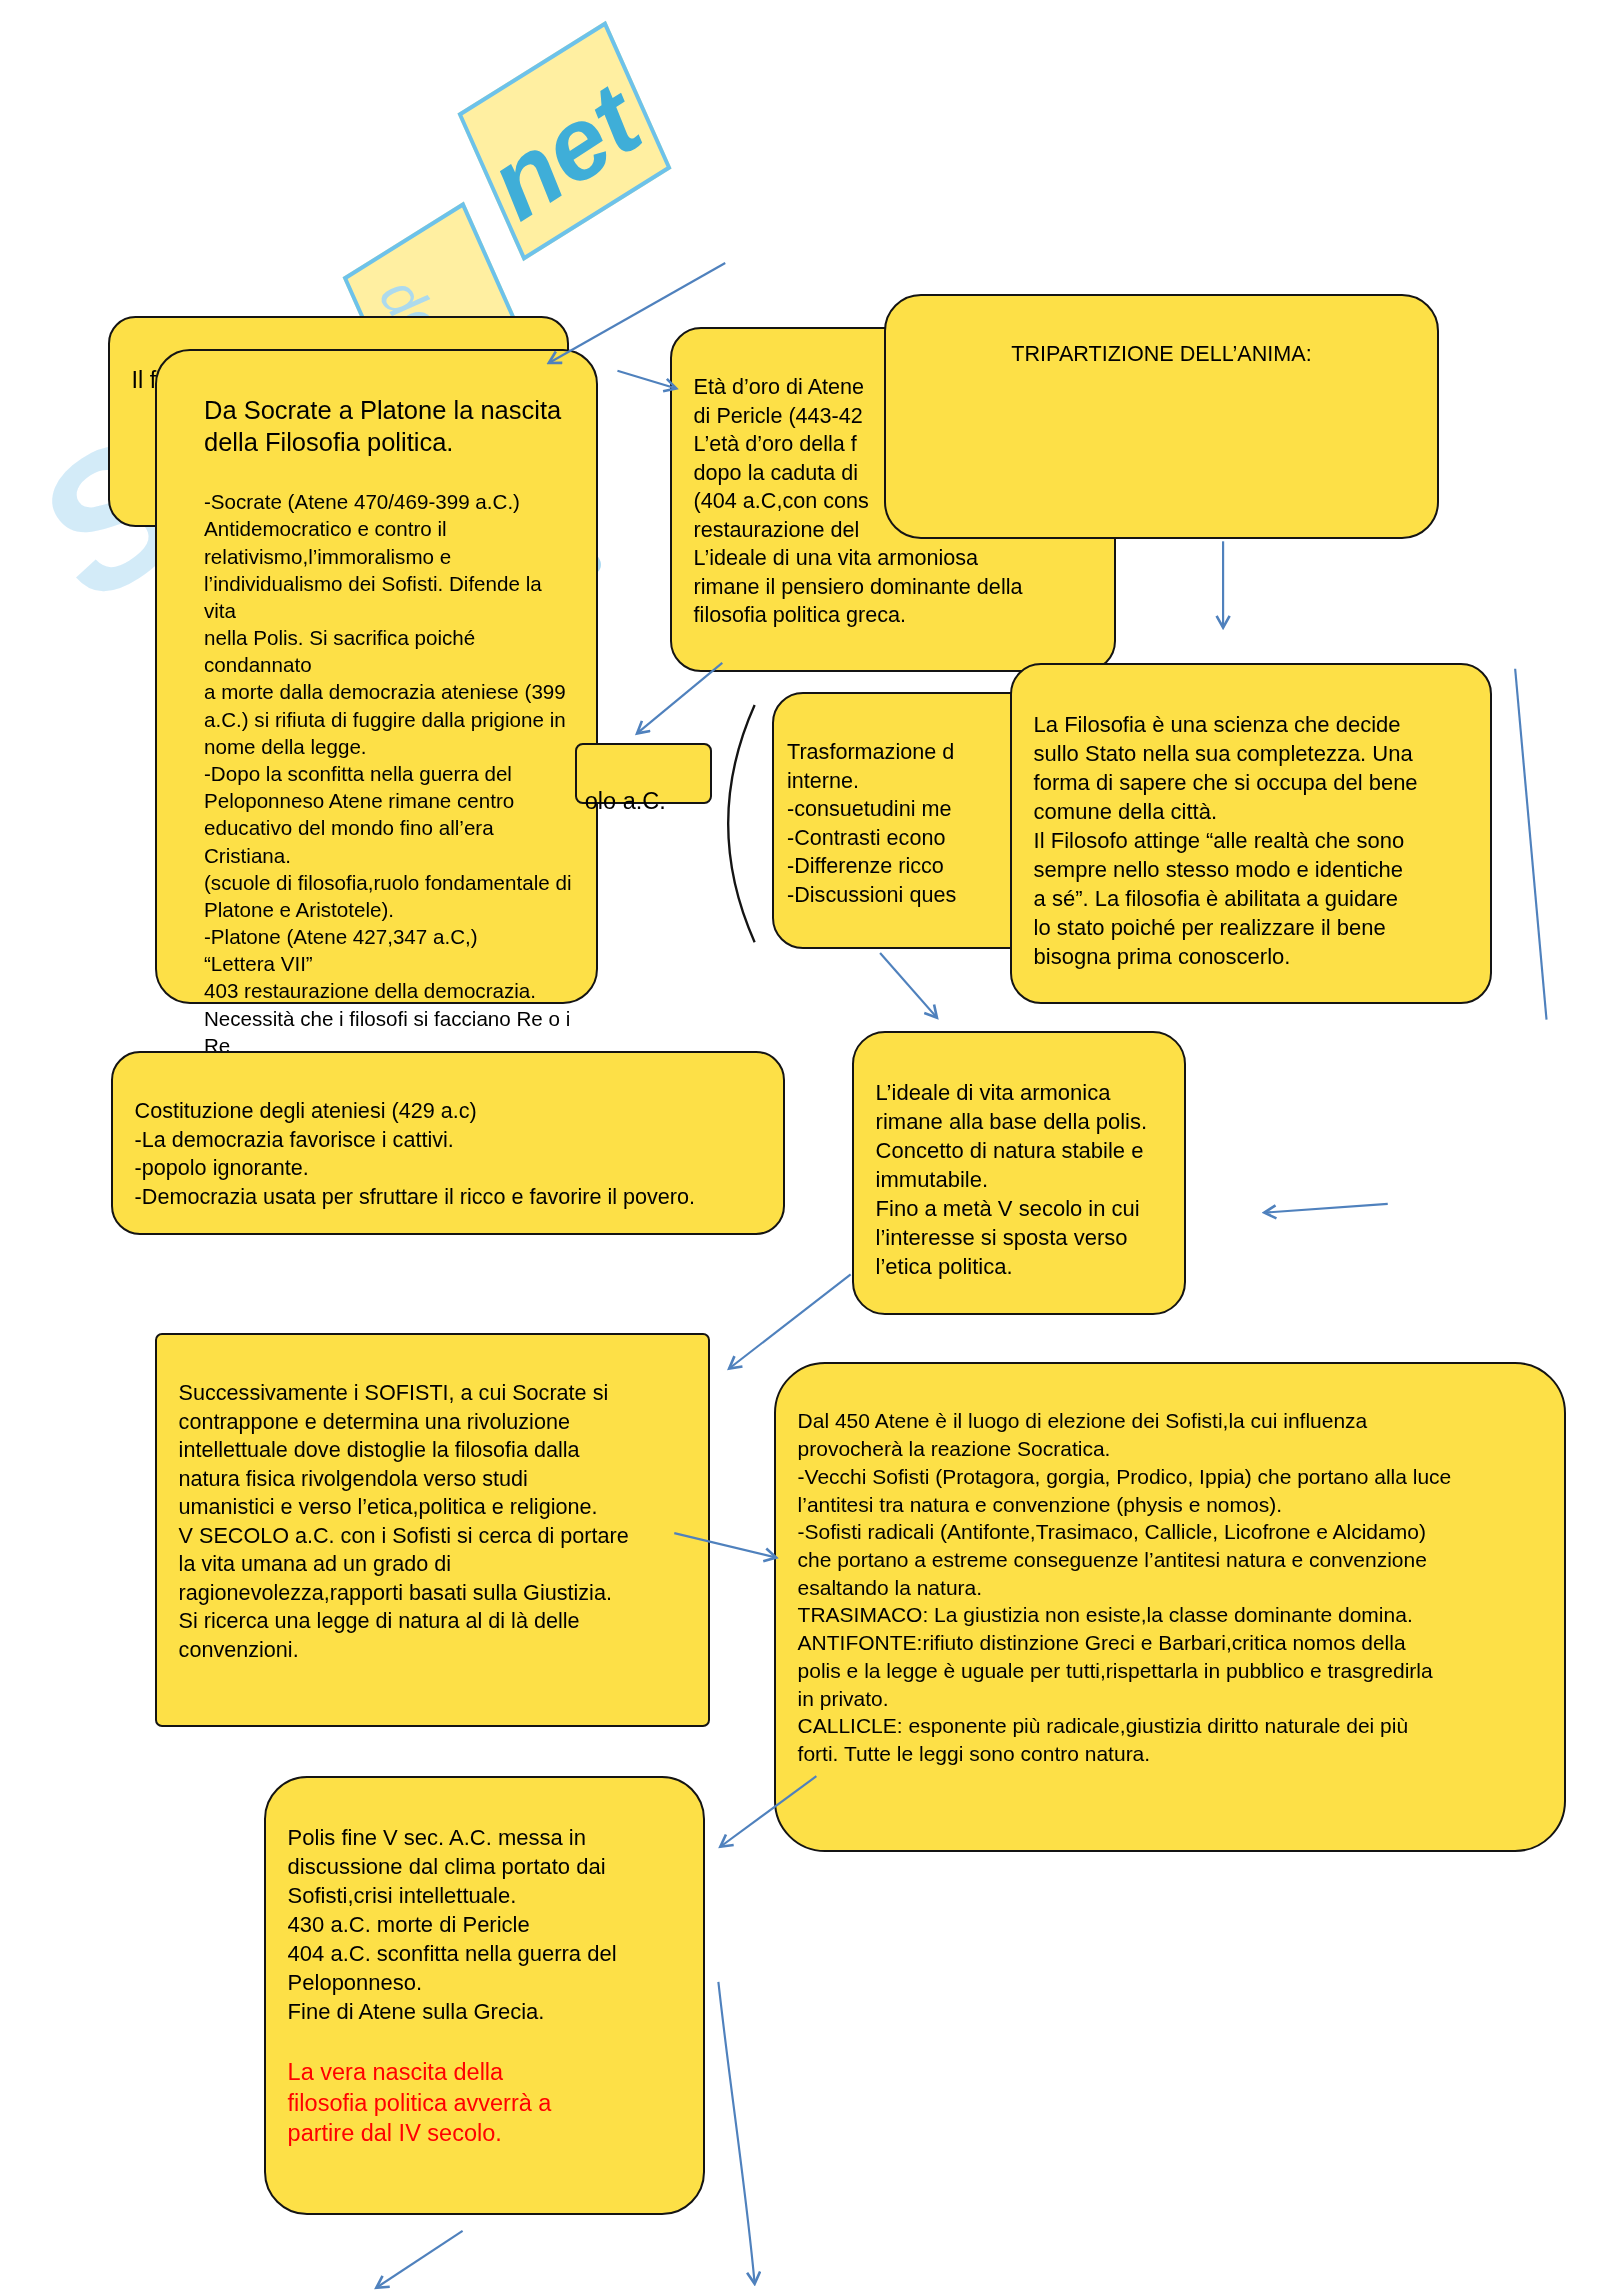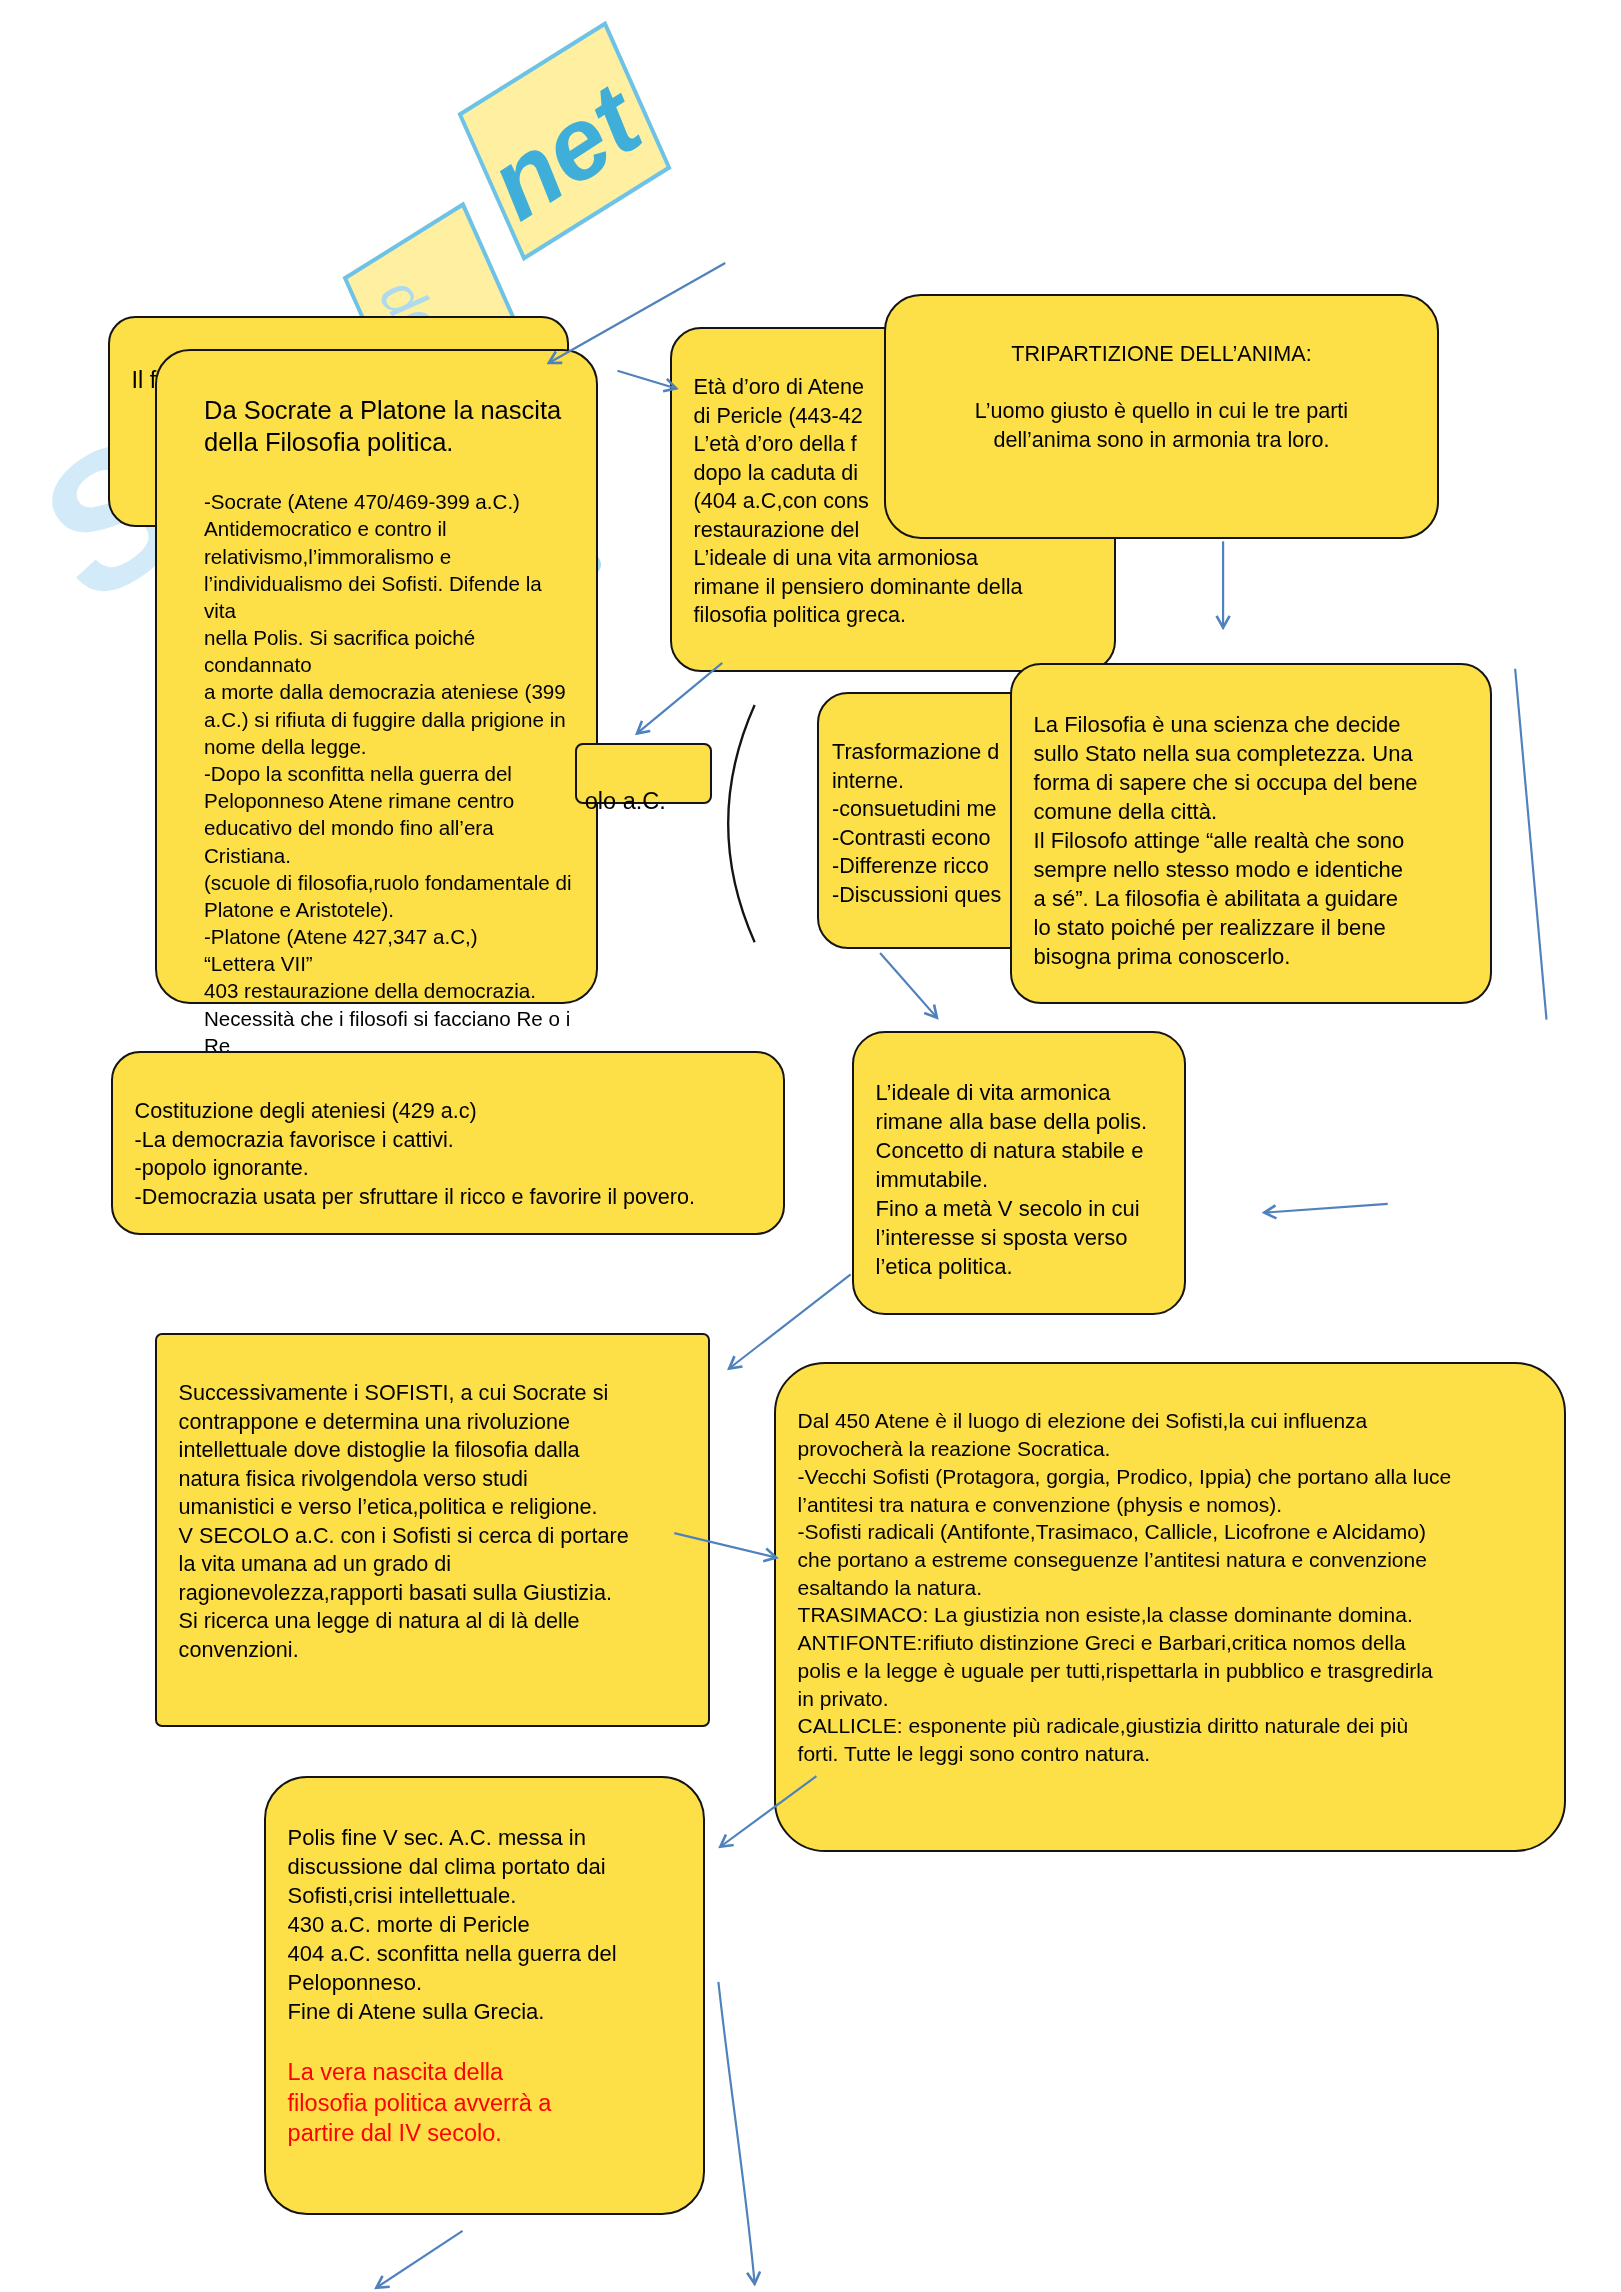--- a/index.html
+++ b/index.html
@@ -32,21 +32,21 @@
     z-index:2;
   }
   .box-title{font-size:25.5px;line-height:1.28;margin-bottom:2px;}
   .box-body{}
   .red-text{color:#ff0000;font-size:23.5px;line-height:1.3;margin-top:2px;}
   #box-il-fil{left:108px;top:316px;width:461px;height:211px;z-index:1;font-size:23.5px;border-radius:27.4px;}
   #box-socrate{left:155px;top:349px;width:443px;height:655px;z-index:2;border-radius:35px;font-size:20.6px;padding-left:47px;}
   #box-eta-oro{left:670px;top:327px;width:446px;height:345px;z-index:2;}
   #box-tripartizione{left:884px;top:294px;width:555px;height:245px;z-index:3;text-align:center;border-radius:37px;}
   #box-filosofia{left:1010px;top:663px;width:482px;height:341px;z-index:3;font-size:22px;}
-  #box-trasformazioni{left:817px;top:692px;width:333px;height:257px;z-index:1;padding-left:13px;}
+  #box-trasformazioni{left:772px;top:692px;width:333px;height:257px;z-index:1;padding-left:13px;}
   #box-secolo{left:575px;top:743px;width:137px;height:61px;border-radius:7.8px;padding:9.8px 7.8px;font-size:23.5px;z-index:2;}
   #box-costituzione{left:111px;top:1051px;width:674px;height:184px;border-radius:29px;}
   #box-ideale{left:852px;top:1031px;width:334px;height:284px;border-radius:33px;font-size:22px;}
   #box-sofisti{left:155px;top:1333px;width:555px;height:394px;border-radius:7px;}
   #box-dal450{left:774px;top:1362px;width:792px;height:490px;border-radius:51px;font-size:21px;}
   #box-polis{left:264px;top:1776px;width:441px;height:439px;border-radius:43px;font-size:22px;}
 </style>
 </head>
 <body>
 
@@ -117,22 +117,20 @@
 dopo la caduta di
 (404 a.C,con cons
 restaurazione del
 L’ideale di una vita armoniosa
 rimane il pensiero dominante della
 filosofia politica greca.</div>
   </div>
 
   <div class="box" id="box-tripartizione">
     <div>TRIPARTIZIONE DELL’ANIMA:</div>
-    <div>L’uomo giusto è quello in cui le tre parti
-dell’anima sono in armonia tra loro.</div>
   </div>
 
   <div class="box" id="box-trasformazioni">
     <div class="box-body">Trasformazione d
 interne.
 -consuetudini me
 -Contrasti econo
 -Differenze ricco
 -Discussioni ques</div>
   </div>

